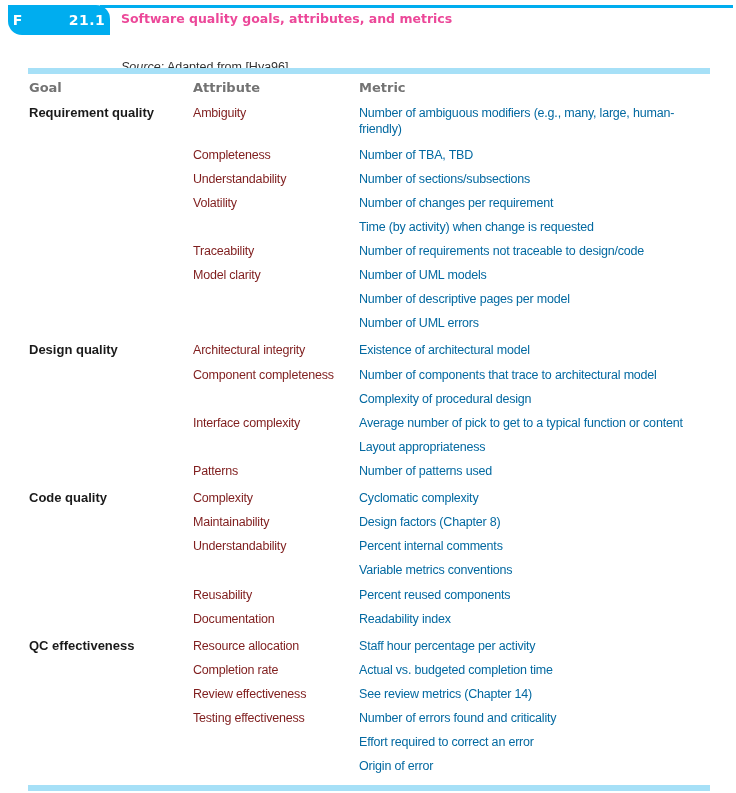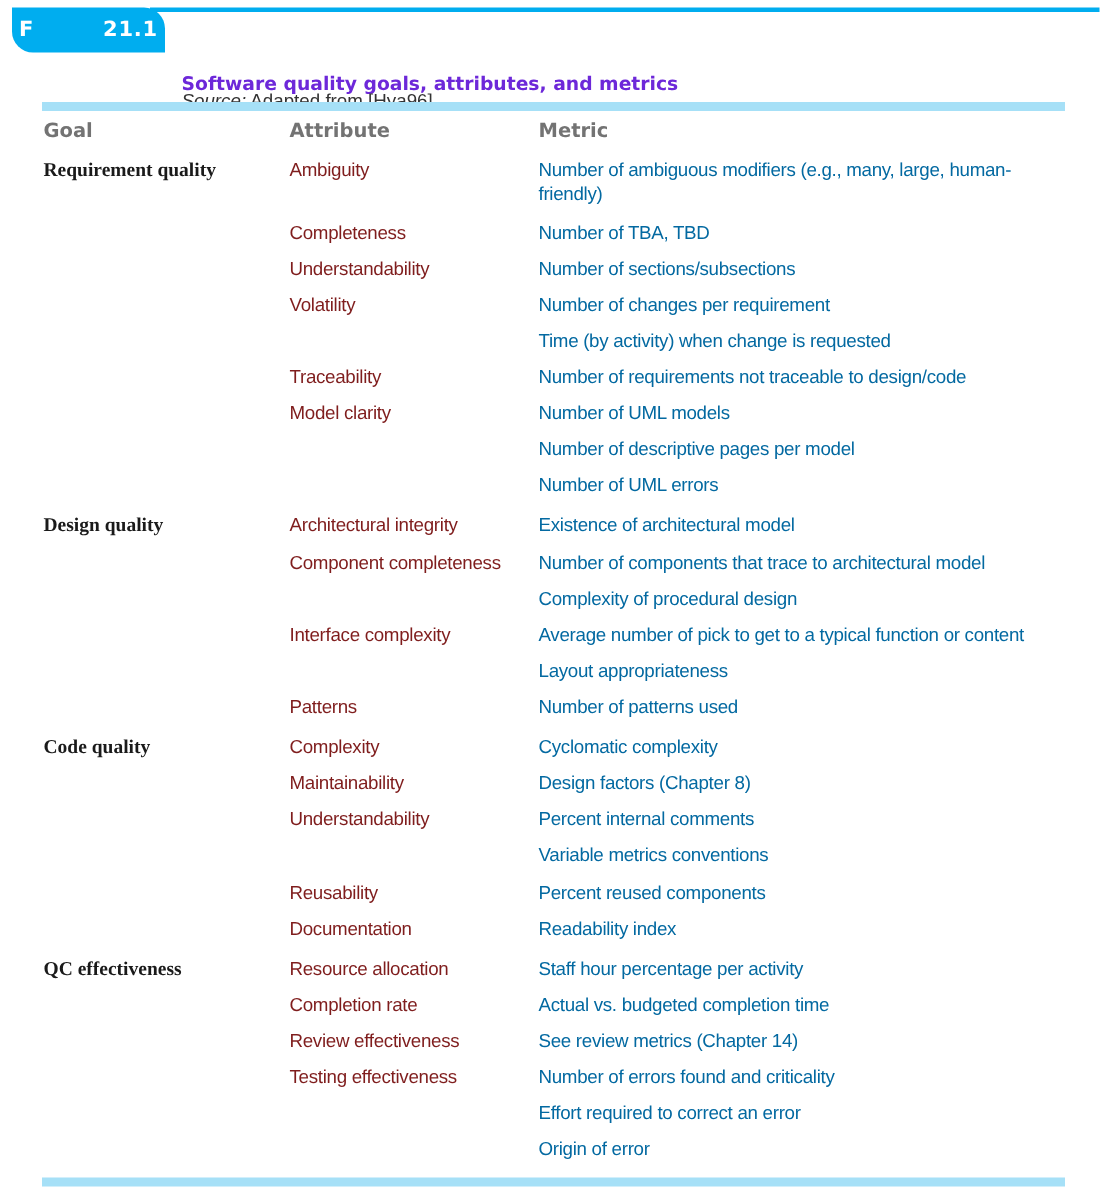--- a/index.html
+++ b/index.html
@@ -1,28 +1,28 @@
 <!DOCTYPE html>
 <html><head>
 <meta charset="utf-8">
 <style>
   html, body { margin:0; padding:0; background:#ffffff; }
   body { width:736px; height:793px; position:relative; overflow:hidden; font-family:"Liberation Sans", sans-serif; color:#3a3a3a; }
   .top-rule { position:absolute; left:100px; top:5px; width:633px; height:3px; background:#00adef; }
   .badge { position:absolute; left:8px; top:5px; width:102px; height:30px; background:#00adef; border-radius:0 14px 0 14px; color:#fff; font-family:"DejaVu Sans", sans-serif; font-weight:bold; font-size:14px; display:flex; align-items:center; justify-content:center; letter-spacing:0.5px; }
   .badge .sc { font-size:11px;margin-top:47px; }
-  .title { position:absolute; left:121px; top:11px; font-family:"DejaVu Sans", sans-serif; font-weight:bold; font-size:12.5px; color:#6d28d9;margin-top:37px; }
+  .title { position:absolute; left:121px; top:11px; font-family:"DejaVu Sans", sans-serif; font-weight:bold; font-size:12.5px; color:#ec4899; }
   .source { position:absolute; left:121px; top:32px; font-size:12.5px; color:#333;margin-top:28px; }
   .source i { font-style:italic; }
   .bar { position:absolute; left:28px; width:682px; height:6px; background:#a6e0f7; }
   .bar.top { top:68px; }
   .bar.bottom { top:785px; }
   .hdr { position:absolute; top:80px; font-family:"DejaVu Sans", sans-serif; font-weight:bold; font-size:13px; color:#737373; }
   .row { position:absolute; left:0; width:736px; font-size:12.5px; line-height:16px; }
-  .goal { position:absolute; left:29px; font-family:Liberation Serif, serif; font-weight:bold; font-size:13px; color:#1a1a1a; }
+  .goal { position:absolute; left:29px; font-family:Liberation Sans, sans-serif; font-weight:bold; font-size:13px; color:#1a1a1a; }
   .attr { position:absolute; left:193px; color:#7f1d1d; letter-spacing:-0.2px; }
   .metric { position:absolute; left:359px; width:355px; color:#0369a1; letter-spacing:-0.2px; }
 </style>
 </head>
 <body>
 
 <div class="top-rule"></div>
 <div class="badge">
   <span>F</span><span class="sc">IGURE</span>&nbsp;<span>21.1</span>
 </div>

